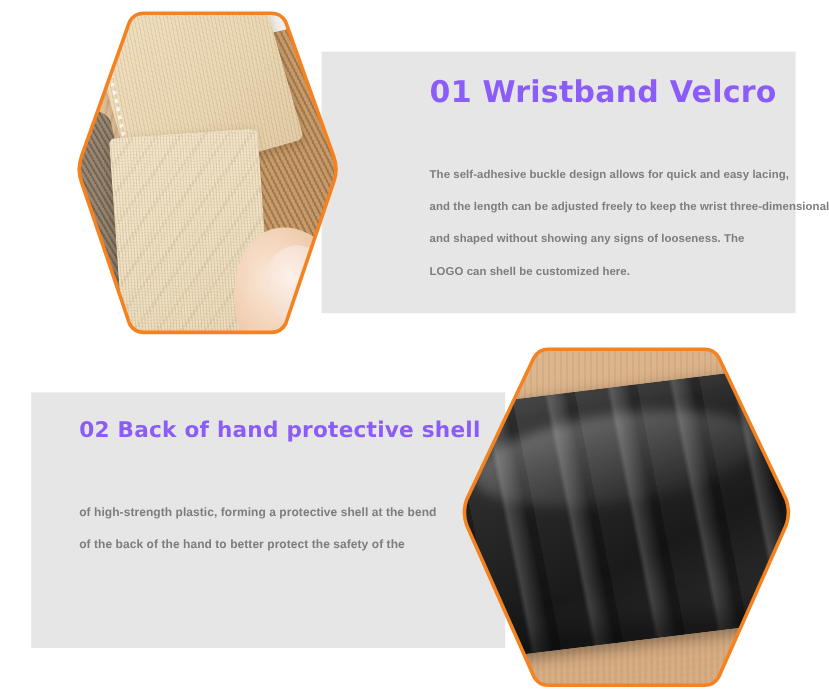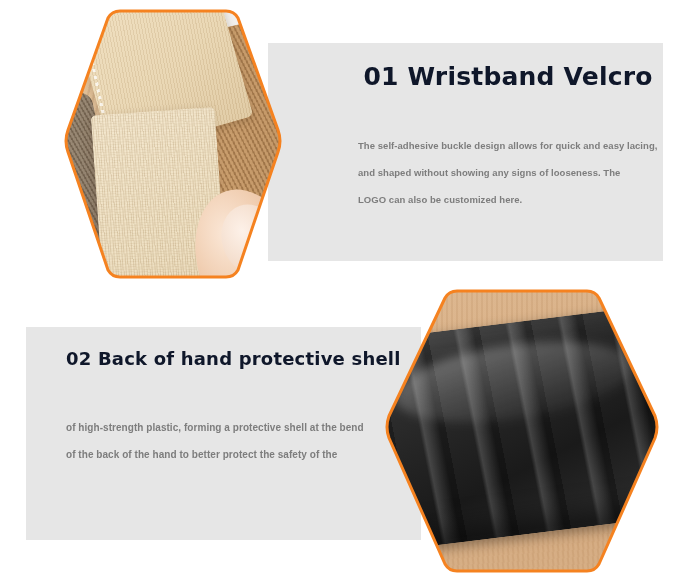--- a/index.html
+++ b/index.html
@@ -32,24 +32,23 @@
 
   
   .text-block { position: absolute; }
   #text-1 { left: 358px; top: 62px;  width: 300px; }
   #text-2 { left: 66px;  top: 347px; width: 300px; }
 
   .feature-title {
     margin: 0;
     font-family: "DejaVu Sans", sans-serif;
     font-weight: bold;
-    color: #0f172a;
+    color: #8b5cf6;
     letter-spacing: 0.2px;
     white-space: nowrap;
-    text-align: center;
   }
   #text-1 .feature-title { font-size: 25px; line-height: 30px; }
   #text-2 .feature-title { font-size: 18px; line-height: 24px; }
 
   .feature-body {
     margin: 0;
     color: #7d7d7d;
     font-size: 9.5px;
     line-height: 27px;
     letter-spacing: 0.05px;
@@ -257,22 +256,23 @@
       <path class="hex-outline" d="M 58 3 L 164 3 Q 172 3 176 10 L 216 122 Q 220 133 216 144
                L 176 262 Q 172 269 164 269 L 58 269 Q 50 269 46 262
                L 6 144 Q 2 133 6 122 L 46 10 Q 50 3 58 3 Z"></path>
     </svg>
   </div>
 
   <div class="text-block" id="text-1">
     <h2 class="feature-title">01 Wristband Velcro</h2>
     <p class="feature-body">
       <span class="line">The self-adhesive buckle design allows for quick and easy lacing,</span>
+      <span class="line">and the length can be adjusted freely to keep the wrist three-dimensional</span>
       <span class="line">and shaped without showing any signs of looseness. The</span>
-      <span class="line">LOGO can also be customized here.</span>
+      <span class="line">LOGO can shell be customized here.</span>
     </p>
   </div>
 </div>
 
 <div class="section">
 
   <div class="panel" id="panel-2"></div>
 
   <div class="text-block" id="text-2">
     <h2 class="feature-title">02 Back of hand protective shell</h2>

